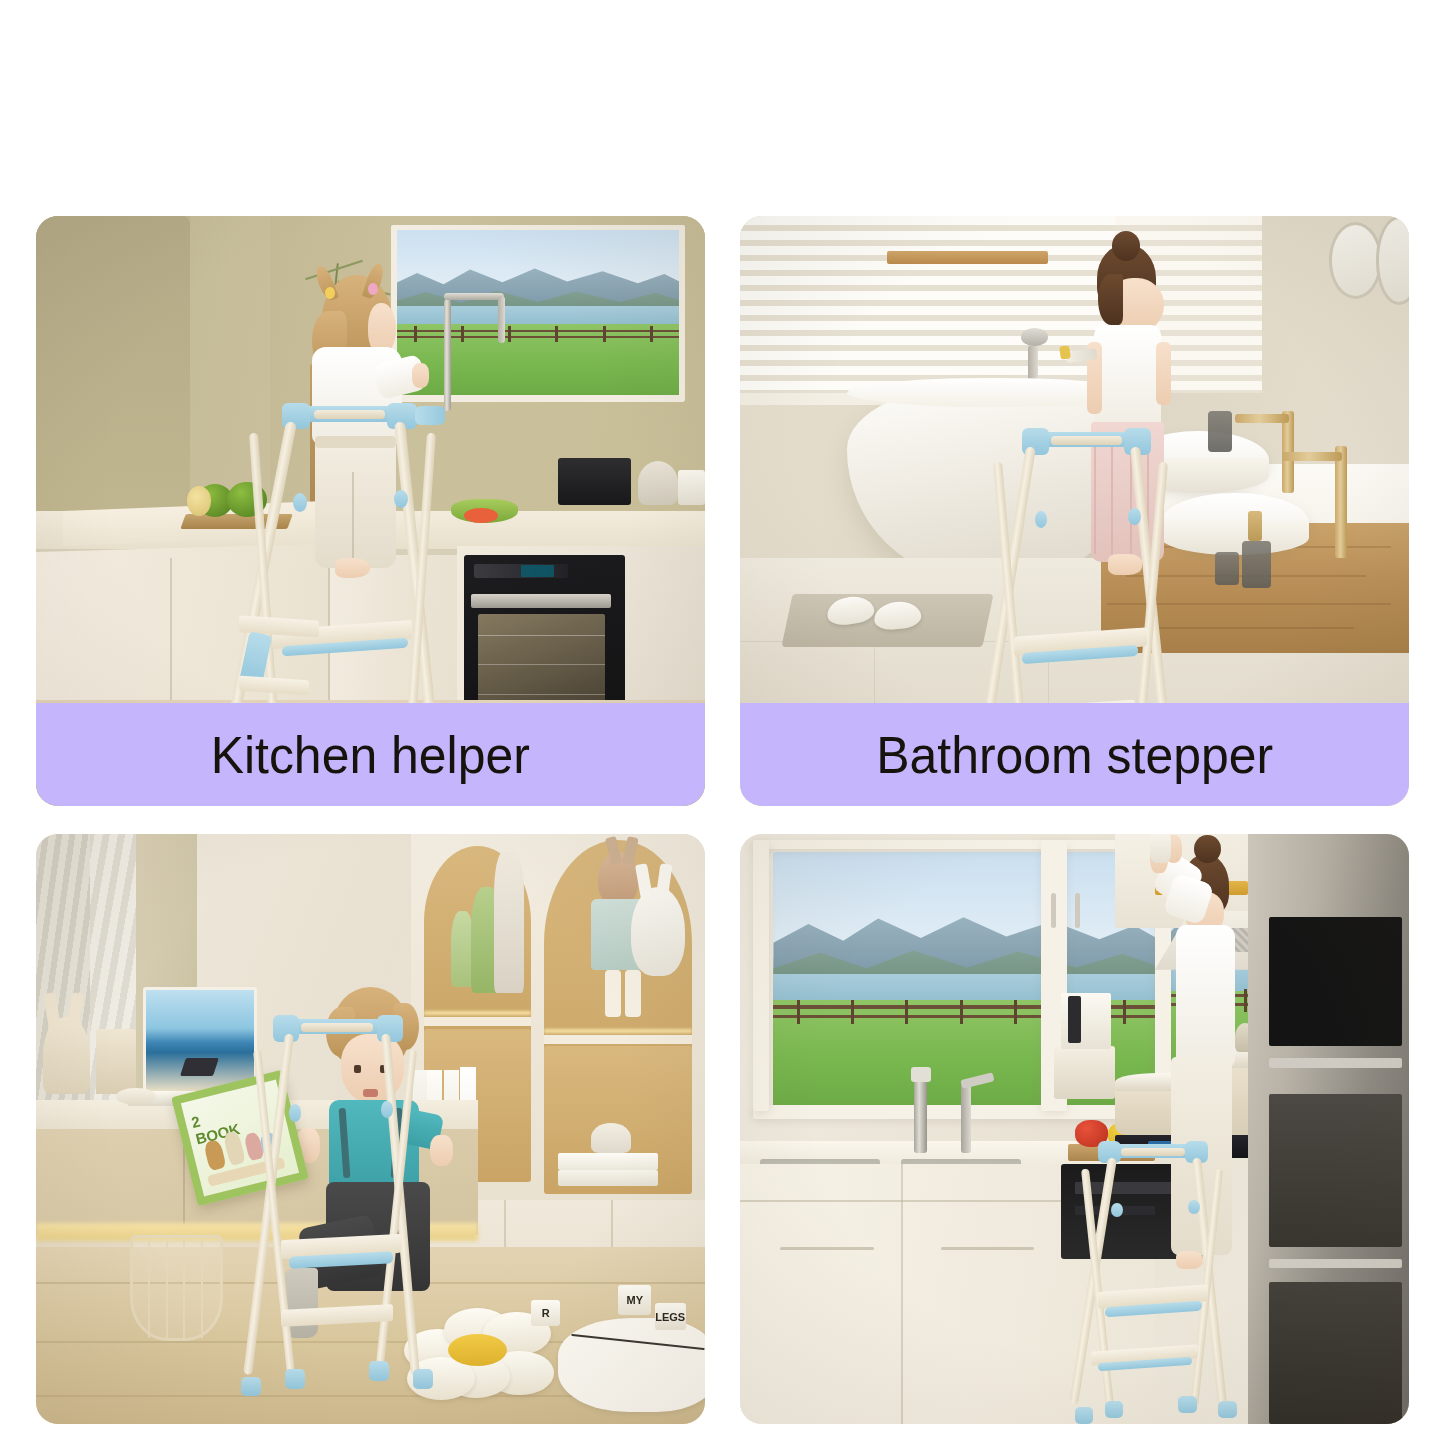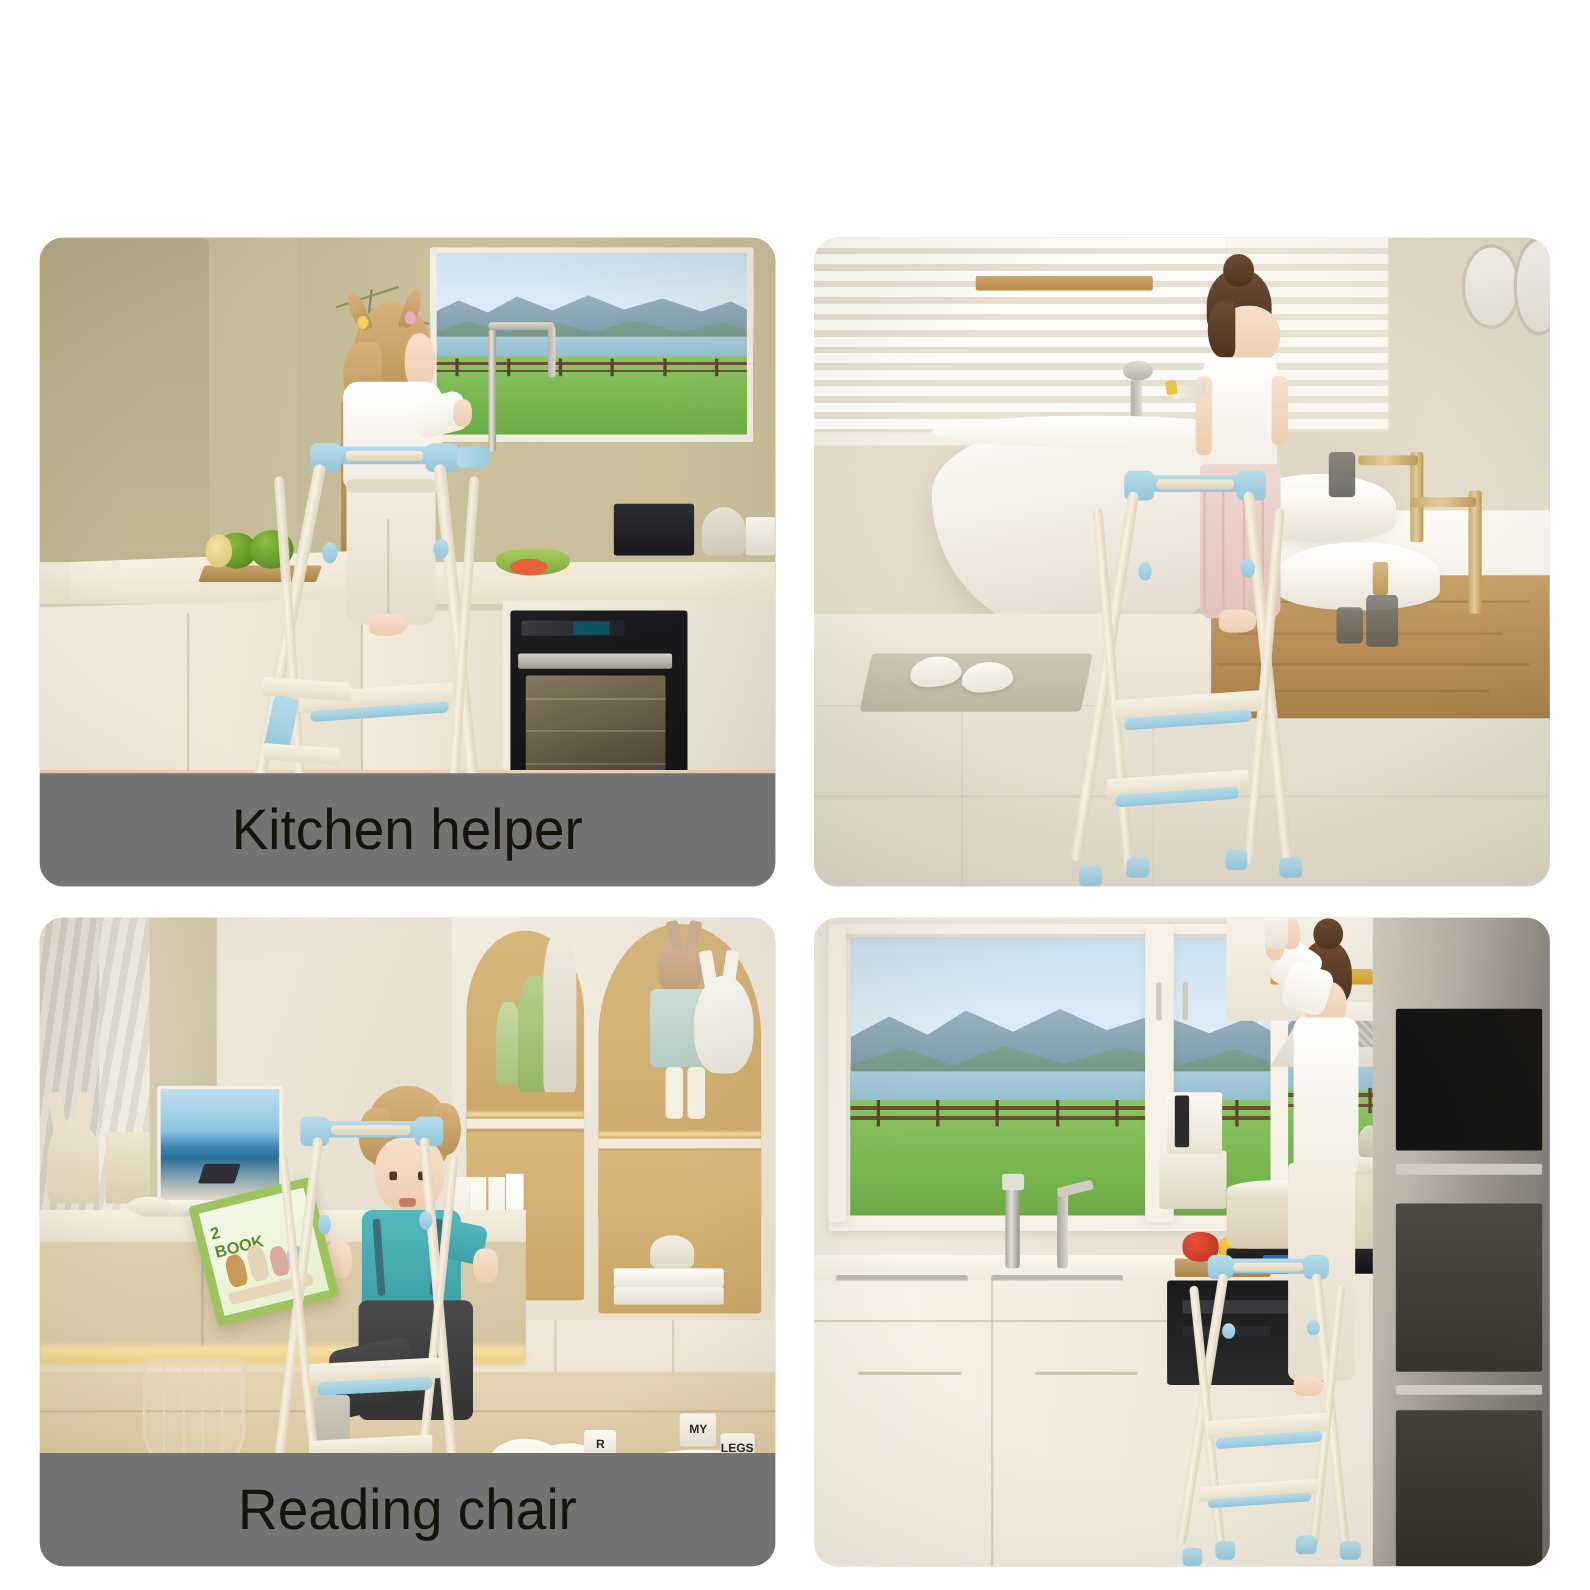--- a/index.html
+++ b/index.html
@@ -33,21 +33,21 @@
     column-gap:35px; row-gap:28px;
   }
   .card {
     position:relative; border-radius:22px; overflow:hidden;
     background:#ddd;
   }
   .photo { position:absolute; inset:0; overflow:hidden; }
 
   .caption {
     position:absolute; left:0; right:0; bottom:0; height:103px;
-    background:#737373;
+    background:#c4b5fd;
     border-bottom-left-radius:22px; border-bottom-right-radius:22px;
     display:flex; align-items:center; justify-content:center;
     z-index:40;
   }
   .caption span {
     font-family:"Liberation Sans", sans-serif;
     font-weight:400; font-size:52px; color:#16130d;
     transform:scaleX(0.96);
   }
 
@@ -451,20 +451,23 @@
           <div class="lg-blue" style="left:21%;top:93%;width:10%;height:5%;border-radius:5px;"></div>
           <div class="lg-blue" style="left:64%;top:91%;width:10%;height:5%;border-radius:5px;"></div>
           <div class="lg-blue" style="left:0%;top:95%;width:10%;height:5%;border-radius:5px;"></div>
           <div class="lg-blue" style="left:88%;top:93%;width:10%;height:5%;border-radius:5px;"></div>
           <div class="lg-blue" style="left:26%;top:22%;width:6%;height:4.5%;border-radius:50%;"></div>
           <div class="lg-blue" style="left:71%;top:21%;width:6%;height:4.5%;border-radius:50%;"></div>
         </div>
 
         <div class="vgn"></div>
       </div>
+      <div class="caption">
+        <span>Bathroom stepper</span>
+      </div>
     </div>
 
     <div class="card">
       <div class="photo p3">
         <div class="p3-wall"></div>
         <div class="p3-curtain"></div>
         <div class="p3-curtain2"></div>
         <div class="abs" style="left:0;top:0;width:8%;height:46%;background:repeating-linear-gradient(98deg,#e6e2d7 0 7px,#d4d0c4 7px 13px);"></div>
 
         <div class="p3-shelf"></div>
@@ -590,23 +593,20 @@
           <div class="lg-step" style="left:22%;top:76%;width:56%;height:4.4%;transform:skewY(-3deg);"></div>
           <div class="lg-blue" style="left:24%;top:92%;width:10%;height:5%;border-radius:5px;"></div>
           <div class="lg-blue" style="left:66%;top:90%;width:10%;height:5%;border-radius:5px;"></div>
           <div class="lg-blue" style="left:2%;top:94%;width:10%;height:5%;border-radius:5px;"></div>
           <div class="lg-blue" style="left:88%;top:92%;width:10%;height:5%;border-radius:5px;"></div>
           <div class="lg-blue" style="left:26%;top:24%;width:6%;height:4.5%;border-radius:50%;"></div>
           <div class="lg-blue" style="left:72%;top:23%;width:6%;height:4.5%;border-radius:50%;"></div>
         </div>
 
         <div class="vgn"></div>
-      </div>
-      <div class="caption">
-        <span>Reading chair</span>
       </div>
     </div>
 
     <div class="card">
       <div class="photo p4">
         <div class="p4-wall"></div>
 
         <div class="window" style="left:5%; top:3%; width:58%; height:45%;">
           <div class="win-sky"></div>
           <div class="win-mtn"></div>

